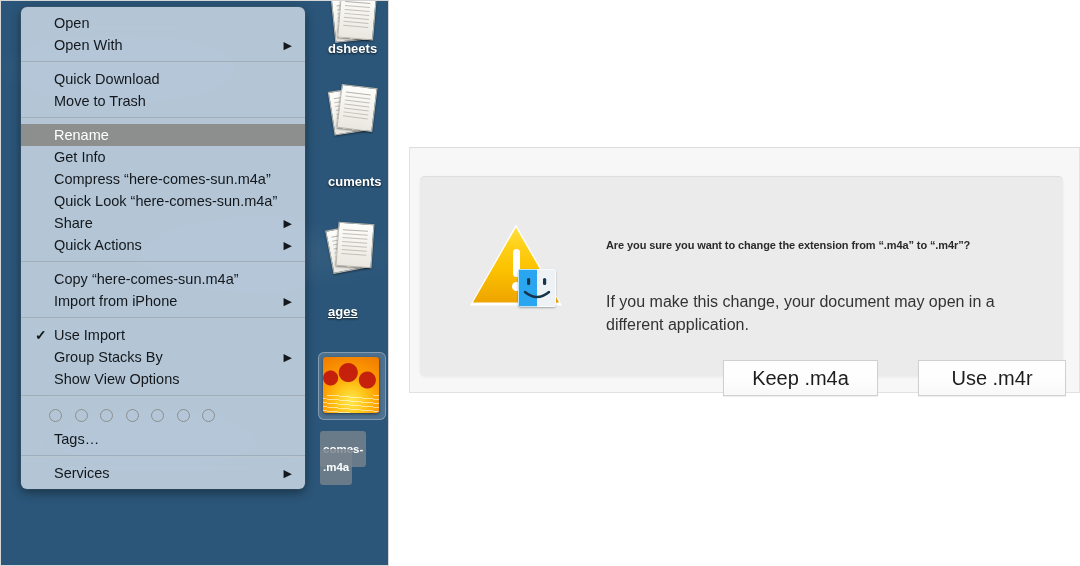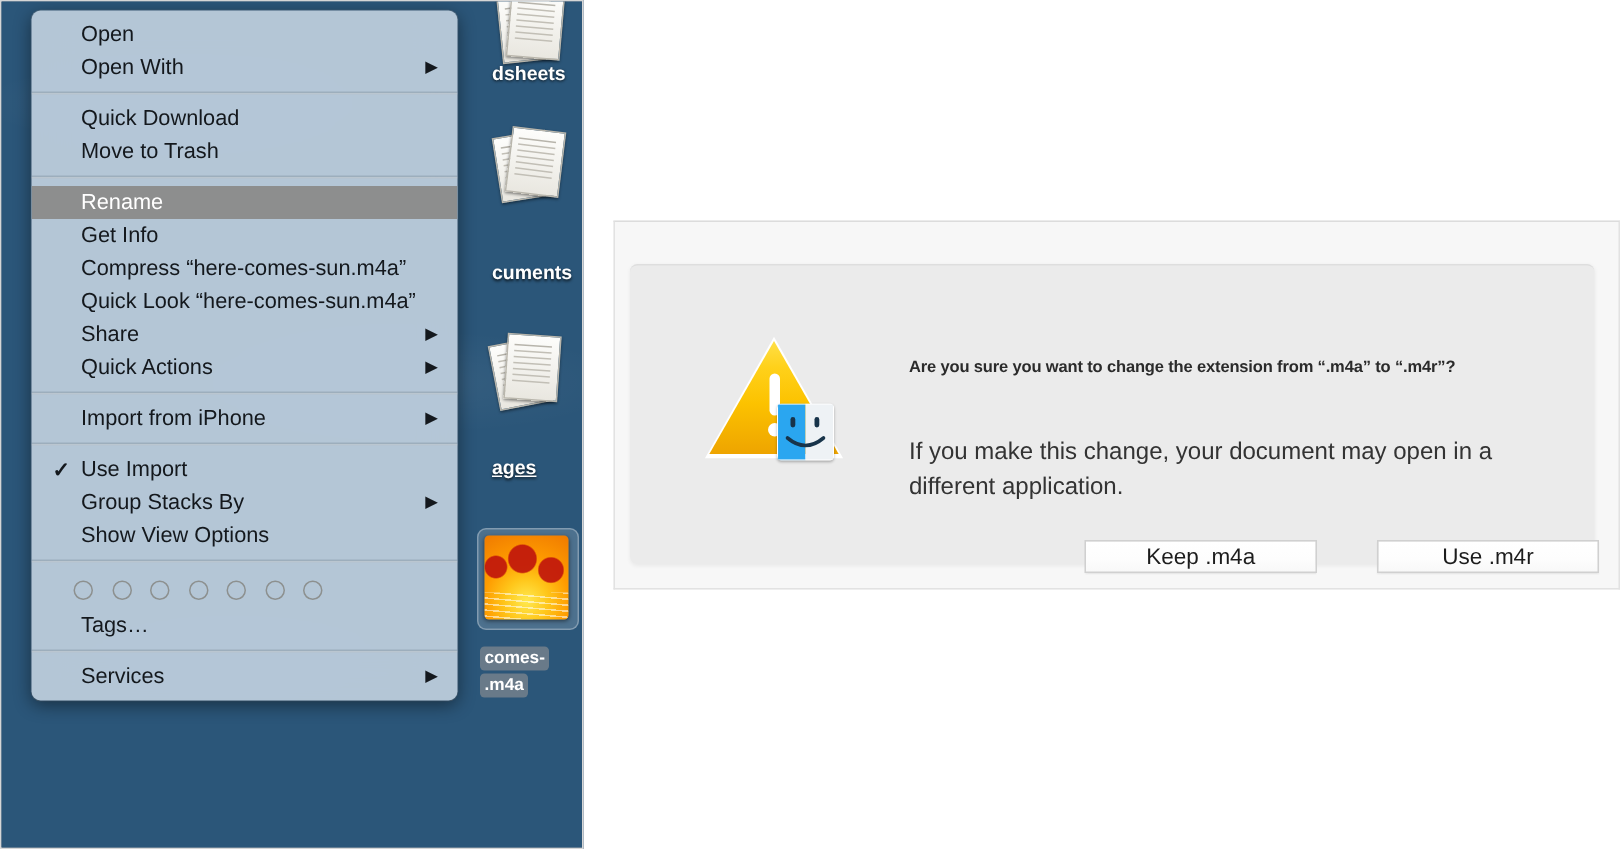--- a/index.html
+++ b/index.html
@@ -139,21 +139,21 @@
     background: rgba(255,255,255,0.16);
     border: 1px solid rgba(255,255,255,0.30);
   }
   .sel-label {
     position:absolute;
     font-size: 11.5px;
     font-weight: 700;
     color: #ffffff;
     background: rgba(120,130,140,0.82);
     border-radius: 3px;
-    padding: 1px 3px;
+    padding: 11px 3px;
     line-height: 14px;
     white-space: nowrap;
   }
 
   
   #context-menu {
     position: absolute;
     left: 20px;
     top: 6px;
     width: 284px;
@@ -307,26 +307,26 @@
     left: 186px;
     top: 113px;
     width: 435px;
     font-size: 16px;
     color: #333333;
     line-height: 23px;
   }
 
   .dlg-btn {
     position: absolute;
-    height: 22px;
+    height: 36px;
     border-radius: 0;
     background: linear-gradient(180deg,#ffffff 0%, #fdfdfd 60%, #f8f8f8 100%);
     border: 1px solid #d0d0d0;
     box-shadow: 0 1px 1px rgba(0,0,0,.06);
-    font-size: 15px;
+    font-size: 20px;
     color: #1d1d1d;
     display: flex;
     align-items: center;
     justify-content: center;
     cursor: default;
     box-sizing: border-box;
   }
   #btn-keep { left: 303px; top: 183px; width: 155px; }
   #btn-use  { left: 478px; top: 183px; width: 148px; margin-left: 20px; }
 </style>
@@ -376,20 +376,21 @@
         <div class="menu-item"><span>Quick Download</span></div>
         <div class="menu-item"><span>Move to Trash</span></div>
         <div class="menu-sep"></div>
         <div class="menu-item selected"><span>Rename</span></div>
         <div class="menu-item"><span>Get Info</span></div>
         <div class="menu-item"><span>Compress “here-comes-sun.m4a”</span></div>
         <div class="menu-item"><span>Quick Look “here-comes-sun.m4a”</span></div>
         <div class="menu-item"><span>Share</span><span class="submenu-arrow">▶</span></div>
         <div class="menu-item"><span>Quick Actions</span><span class="submenu-arrow">▶</span></div>
         <div class="menu-sep"></div>
+        <div class="menu-item"><span>Copy “here-comes-sun.m4a”</span></div>
         <div class="menu-item"><span>Import from iPhone</span><span class="submenu-arrow">▶</span></div>
         <div class="menu-sep"></div>
         <div class="menu-item"><span class="check-mark">✓</span><span>Use Import</span></div>
         <div class="menu-item"><span>Group Stacks By</span><span class="submenu-arrow">▶</span></div>
         <div class="menu-item"><span>Show View Options</span></div>
         <div class="menu-sep"></div>
         <div class="tag-row">
           <span class="tag-dot"></span>
           <span class="tag-dot"></span>
           <span class="tag-dot"></span>

